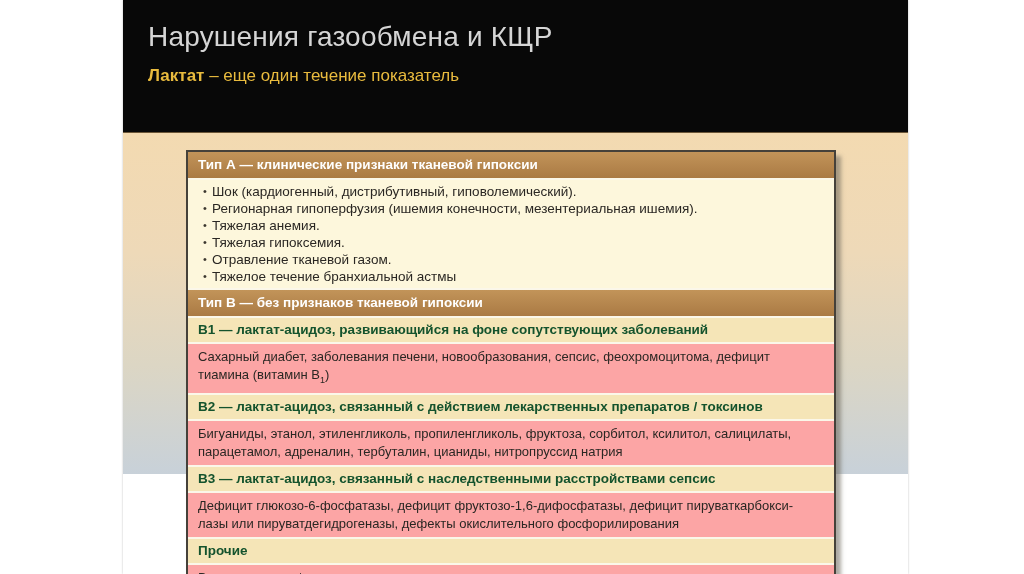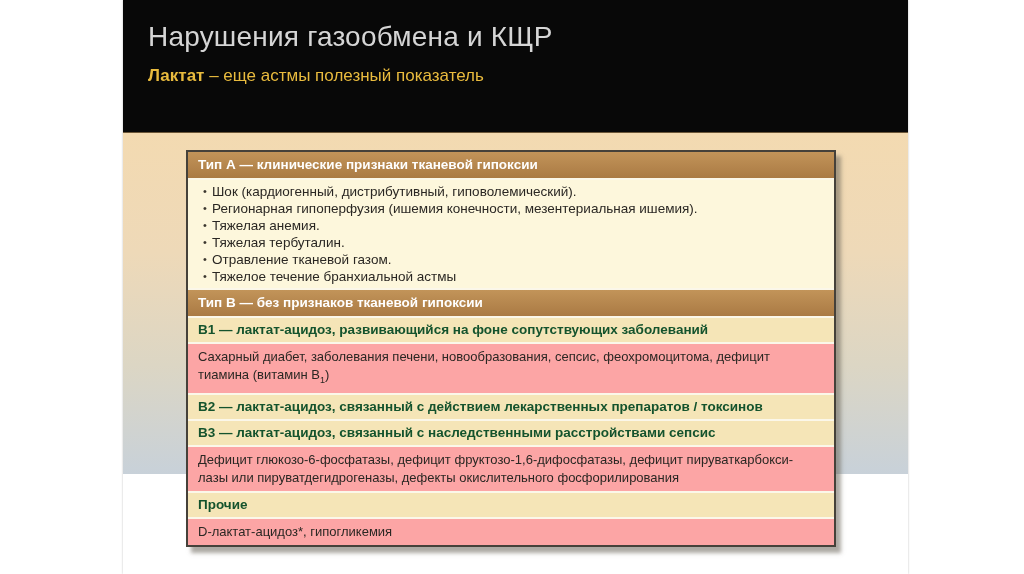--- a/index.html
+++ b/index.html
@@ -30,21 +30,21 @@
   .bt { white-space:nowrap; overflow:hidden; }
 </style>
 </head>
 <body>
 
 <div class="page">
   <div class="slide">
 
     <div class="slide-header">
       <div class="title">Нарушения газообмена и КЩР</div>
-      <div class="subtitle"><span class="term">Лактат</span><span> – еще астмы полезный показатель</span></div>
+      <div class="subtitle"><span class="term">Лактат</span><span> – еще один течение показатель</span></div>
     </div>
 
     <div class="slide-body">
       <div class="datatable">
 
         <div class="row sect">Тип А — клинические признаки тканевой гипоксии</div>
 
         <div class="row bullets">
           <div class="bi">
               <span class="dot">•</span>
@@ -53,41 +53,45 @@
           <div class="bi">
               <span class="dot">•</span>
               <span class="bt">Регионарная гипоперфузия (ишемия конечности, мезентериальная ишемия).</span>
             </div>
           <div class="bi">
               <span class="dot">•</span>
               <span class="bt">Тяжелая анемия.</span>
             </div>
           <div class="bi">
               <span class="dot">•</span>
-              <span class="bt">Тяжелая тербуталин.</span>
+              <span class="bt">Тяжелая гипоксемия.</span>
             </div>
           <div class="bi">
               <span class="dot">•</span>
               <span class="bt">Отравление тканевой газом.</span>
             </div>
           <div class="bi">
               <span class="dot">•</span>
               <span class="bt">Тяжелое течение бранхиальной астмы</span>
             </div>
         </div>
 
         <div class="row sect">Тип В — без признаков тканевой гипоксии</div>
 
         <div class="row sub">В1 — лактат-ацидоз, развивающийся на фоне сопутствующих заболеваний</div>
         <div class="row bodyrow">
           <div class="ln">Сахарный диабет, заболевания печени, новообразования, сепсис, феохромоцитома, дефицит</div>
           <div class="ln"><span>тиамина (витамин В</span><sub>1</sub><span>)</span></div>
         </div>
 
         <div class="row sub">В2 — лактат-ацидоз, связанный с действием лекарственных препаратов / токсинов</div>
+        <div class="row bodyrow">
+          <div class="ln">Бигуаниды, этанол, этиленгликоль, пропиленгликоль, фруктоза, сорбитол, ксилитол, салицилаты,</div>
+          <div class="ln">парацетамол, адреналин, тербуталин, цианиды, нитропруссид натрия</div>
+        </div>
 
         <div class="row sub">В3 — лактат-ацидоз, связанный с наследственными расстройствами сепсис</div>
         <div class="row bodyrow">
           <div class="ln">Дефицит глюкозо-6-фосфатазы, дефицит фруктозо-1,6-дифосфатазы, дефицит пируваткарбокси-</div>
           <div class="ln">лазы или пируватдегидрогеназы, дефекты окислительного фосфорилирования</div>
         </div>
 
         <div class="row sub">Прочие</div>
         <div class="row bodyrow">
           <div class="ln">D-лактат-ацидоз*, гипогликемия</div>

